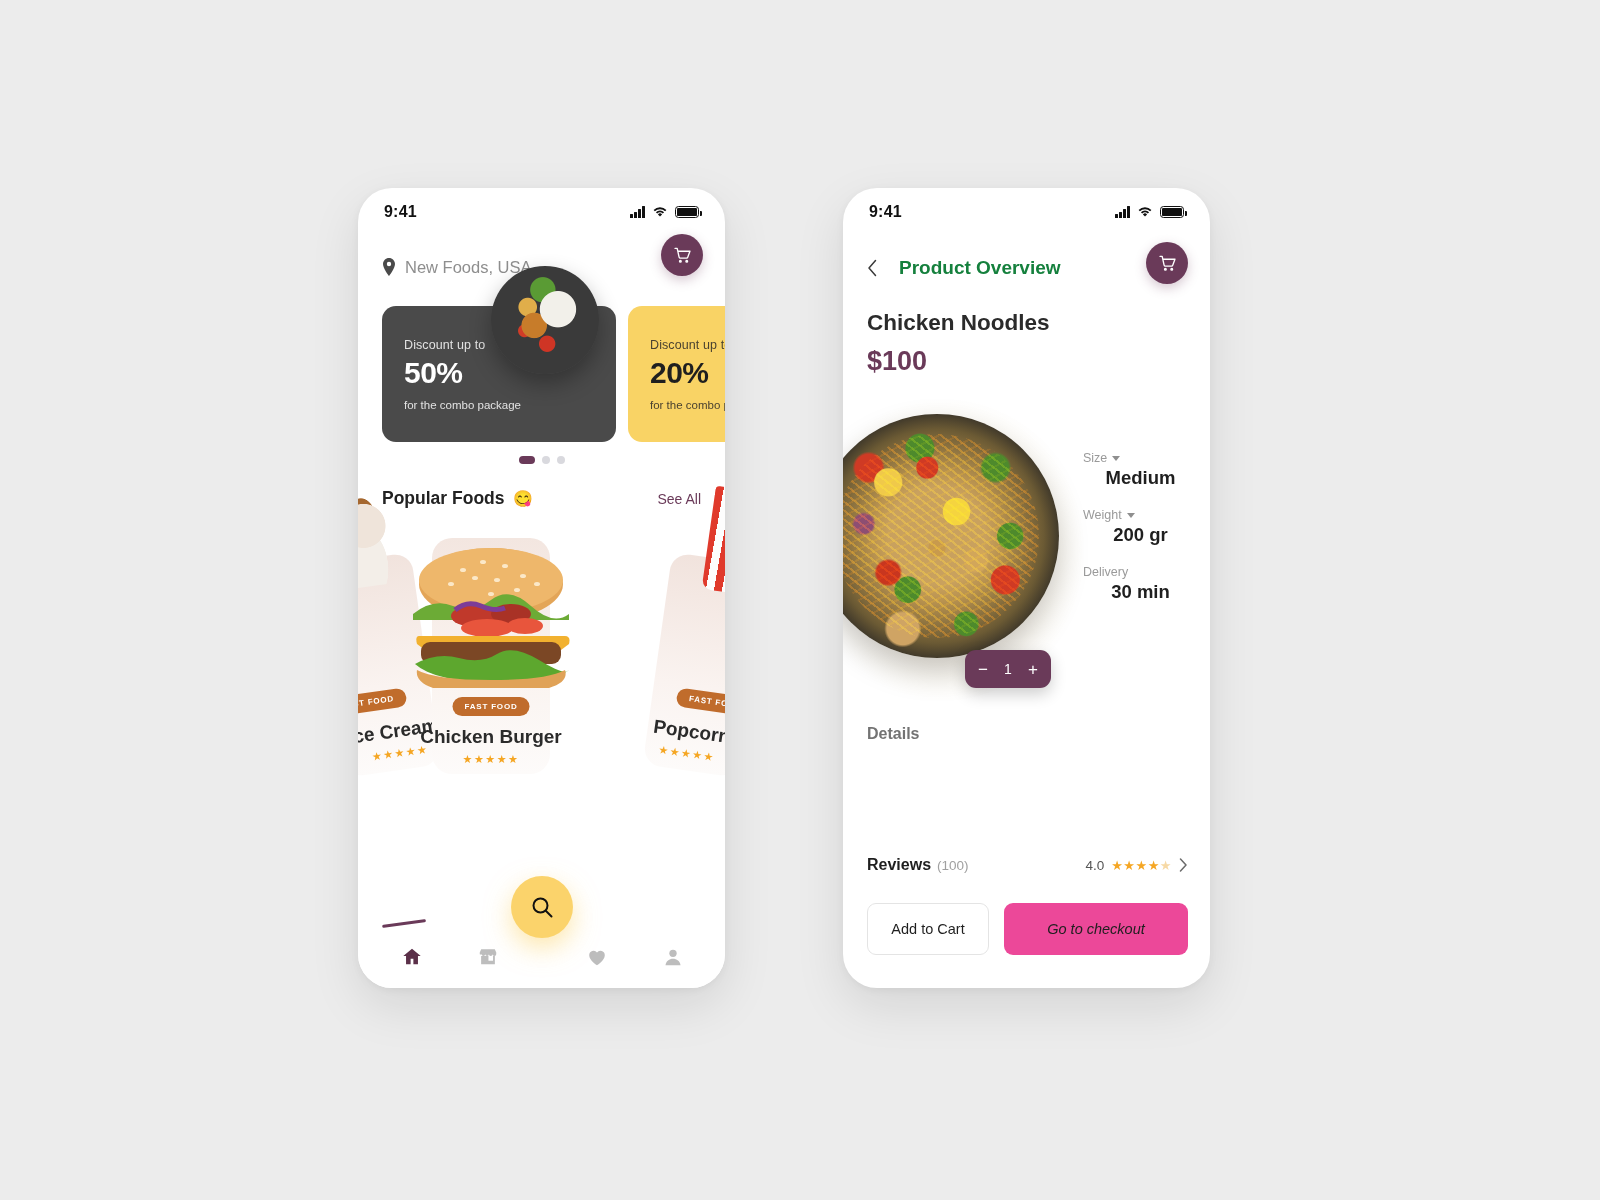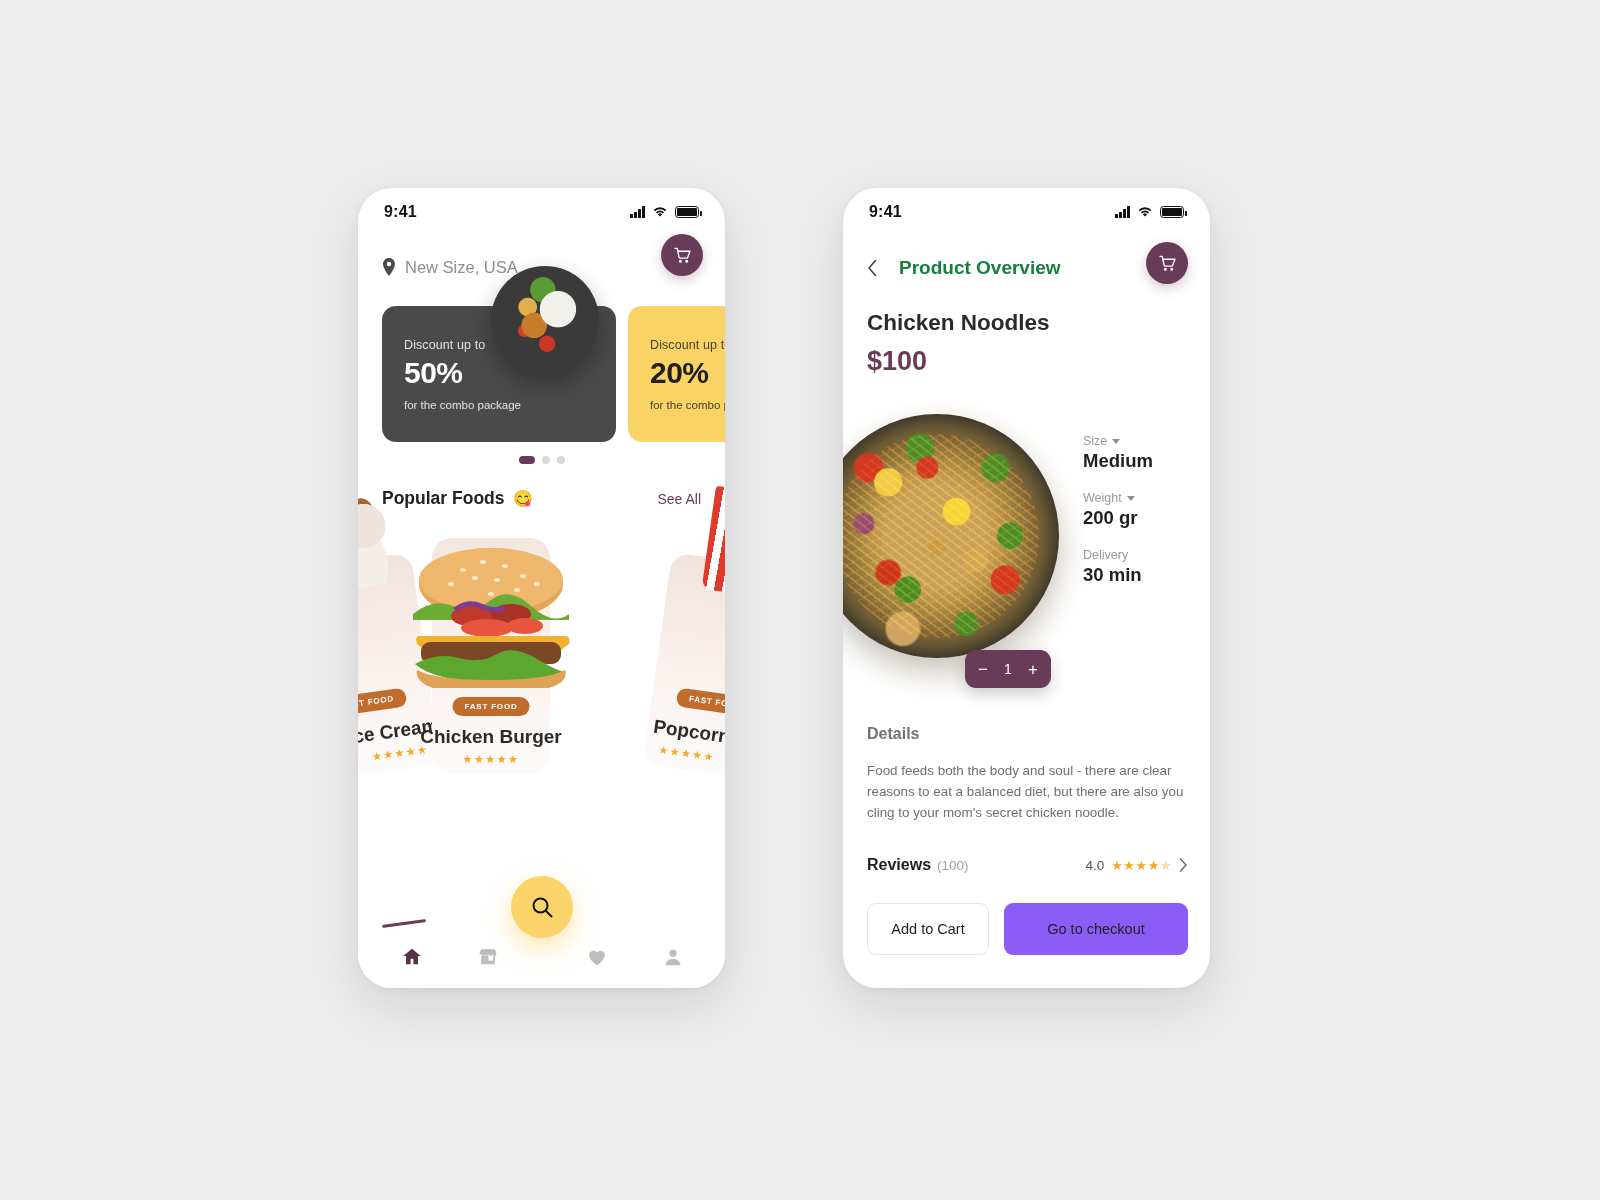--- a/index.html
+++ b/index.html
@@ -186,21 +186,21 @@
   }
   .noodle-bowl::after {
     content:""; position:absolute; inset: 8%;
     border-radius:50%;
     background:
       repeating-linear-gradient(38deg, rgba(220,180,105,.55) 0 2px, rgba(0,0,0,0) 2px 7px),
       repeating-linear-gradient(-28deg, rgba(200,160,90,.35) 0 2px, rgba(0,0,0,0) 2px 9px);
     mix-blend-mode: overlay;
   }
 
-  .attrs { position: absolute; top: 246px; left: 240px; width: 115px; }
+  .attrs { position: absolute; top: 263px; left: 240px; width: 115px; text-align: center; }
   .attr { margin-bottom: 19px; }
   .attr-label { font-size: 12.5px; color: #9a9a9a; display: flex; align-items: center; gap: 5px; }
   .caret { width: 0; height: 0; border-left: 4.5px solid transparent; border-right: 4.5px solid transparent; border-top: 5px solid #8f8f8f; display:inline-block; }
   .attr-value { font-size: 18.5px; font-weight: bold; color: #1f1f1f; margin-top: 2px; }
 
   .stepper {
     position: absolute; top: 462px; left: 122px; width: 86px; height: 38px;
     background: #6a3a59; border-radius: 11px;
     display: flex; align-items: center; justify-content: space-between; padding: 0 11px;
     box-shadow: 0 6px 16px rgba(0,0,0,.20);
@@ -217,21 +217,21 @@
   .rev-right { margin-left: auto; display: flex; align-items: center; gap: 7px; }
   .rev-score { font-size: 13.5px; color: #555; }
   .rev-stars { font-size: 13px; letter-spacing: .5px; color: #f5a623; }
   .rev-stars .dim { color: #f7d9a5; }
   .rev-chev { width: 9px; height: 14px; }
 
   .btn-row { position: absolute; bottom: 33px; left: 24px; right: 22px; display: flex; gap: 15px; }
   .btn { height: 52px; border-radius: 9px; display: flex; align-items: center; justify-content: center;
          font-size: 14.5px; cursor: pointer; font-family: inherit; }
   .btn-outline { width: 122px; background: #fff; border: 1px solid #e4e4e4; color: #1f1f1f; }
-  .btn-fill { flex: 1; background: #8b5cf6; border: none; color: #1f1f1f; }
+  .btn-fill { flex: 1; background: #ec4899; border: none; color: #1f1f1f; font-style: italic; }
 </style>
 </head>
 <body>
 
 <div class="stage">
 
   <div class="phone" id="phone-home">
 
     <div class="statusbar">
       <div class="status-time">9:41</div>
@@ -251,21 +251,21 @@
             <span></span>
           </span>
       </div>
     </div>
 
     <div class="loc-row">
       <div class="loc-left">
         <svg class="pin" viewBox="0 0 14 18">
           <path d="M7 0C3.7 0 1 2.7 1 6c0 4.5 6 12 6 12s6-7.5 6-12c0-3.3-2.7-6-6-6zm0 8.2A2.2 2.2 0 1 1 7 3.8a2.2 2.2 0 0 1 0 4.4z" fill="#4a4a4a"></path>
         </svg>
-        <span class="loc-text">New Size, USA</span>
+        <span class="loc-text">New Foods, USA</span>
       </div>
     </div>
     <button class="cart-fab">
       <svg viewBox="0 0 24 24" fill="none" stroke="#fff" stroke-width="1.9" stroke-linecap="round" stroke-linejoin="round">
         <circle cx="9" cy="20" r="1.2"></circle>
           <circle cx="18" cy="20" r="1.2"></circle>
         <path d="M1.5 2h3l2.7 12.4a1.8 1.8 0 0 0 1.8 1.4h8.6a1.8 1.8 0 0 0 1.8-1.4L22.5 6H6"></path>
       </svg>
     </button>
 
@@ -456,21 +456,20 @@
       </div>
     </div>
 
     <div class="stepper">
       <span class="step-btn">−</span>
       <span class="step-val">1</span>
       <span class="step-btn">+</span>
     </div>
 
     <div class="details-h">Details</div>
-    <div class="details-p">Food feeds both the body and soul - there are clear reasons to eat a balanced diet, but there are also  you cling to your mom's secret chicken noodle.</div>
 
     <div class="rev-row">
       <span class="rev-title">Reviews</span>
       <span class="rev-count">(100)</span>
       <span class="rev-right">
         <span class="rev-score">4.0</span>
         <span class="rev-stars">★★★★<span class="dim">★</span></span>
         <svg class="rev-chev" viewBox="0 0 9 14" fill="none" stroke="#6b6b6b" stroke-width="1.5" stroke-linecap="round" stroke-linejoin="round">
           <path d="M1.5 1 7 7l-5.5 6"></path>
         </svg>

